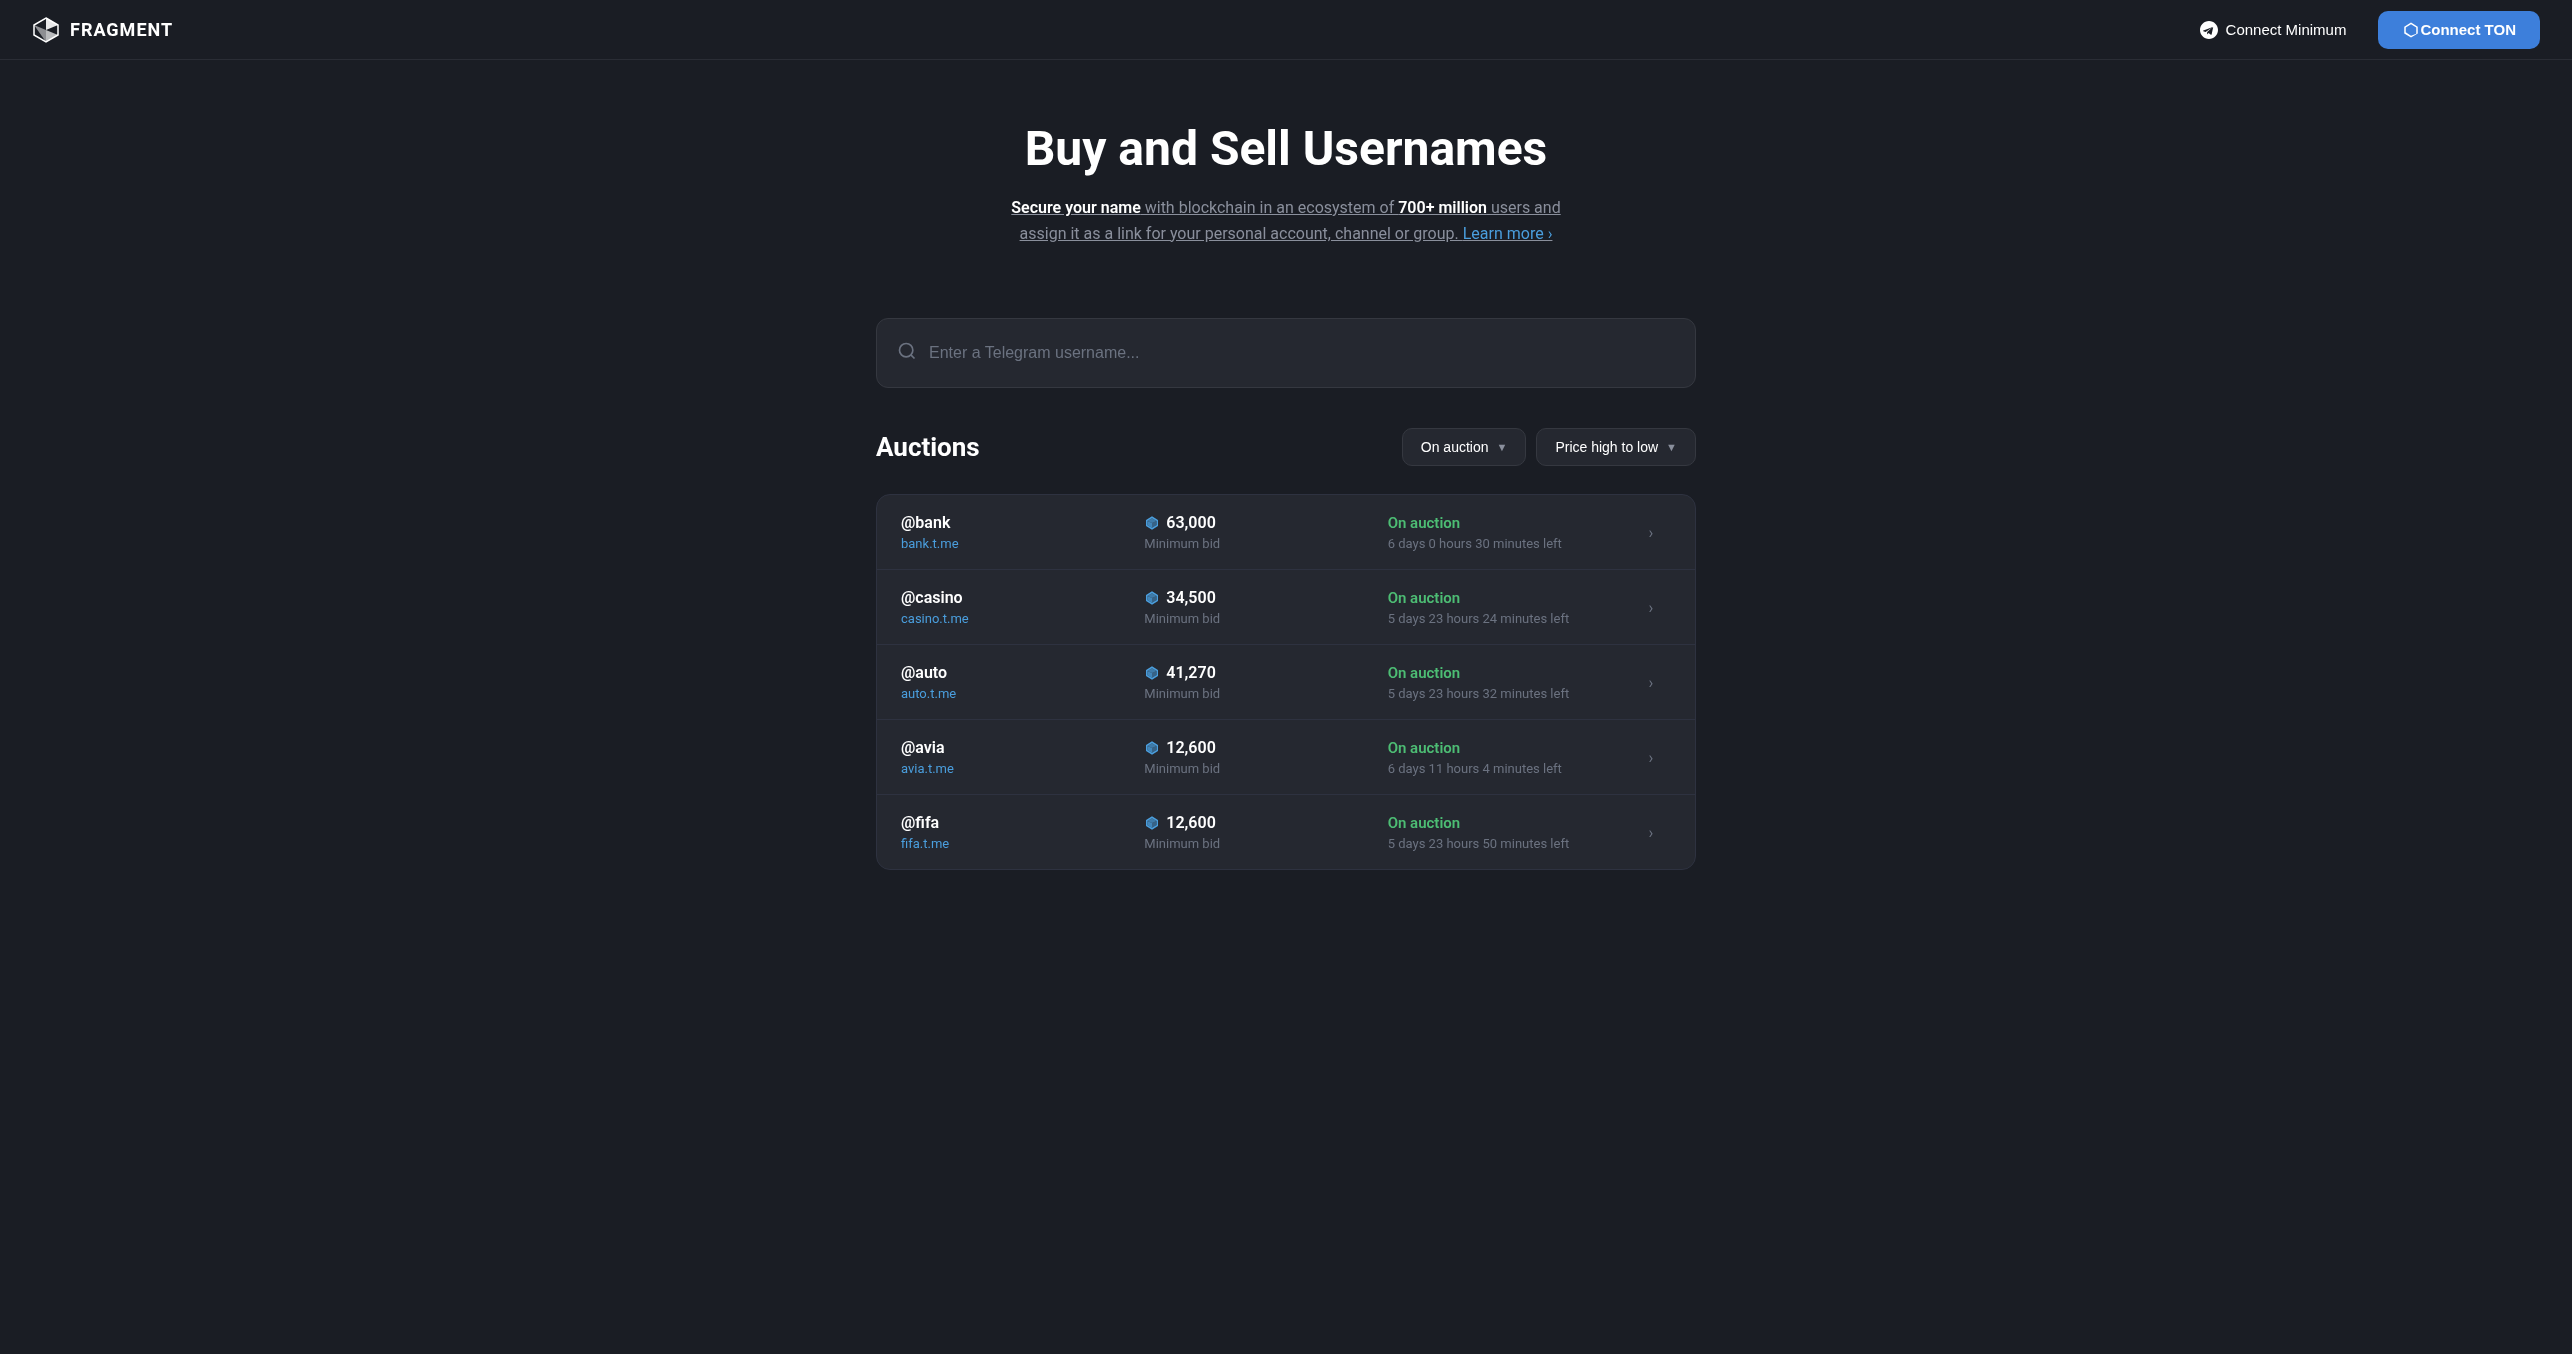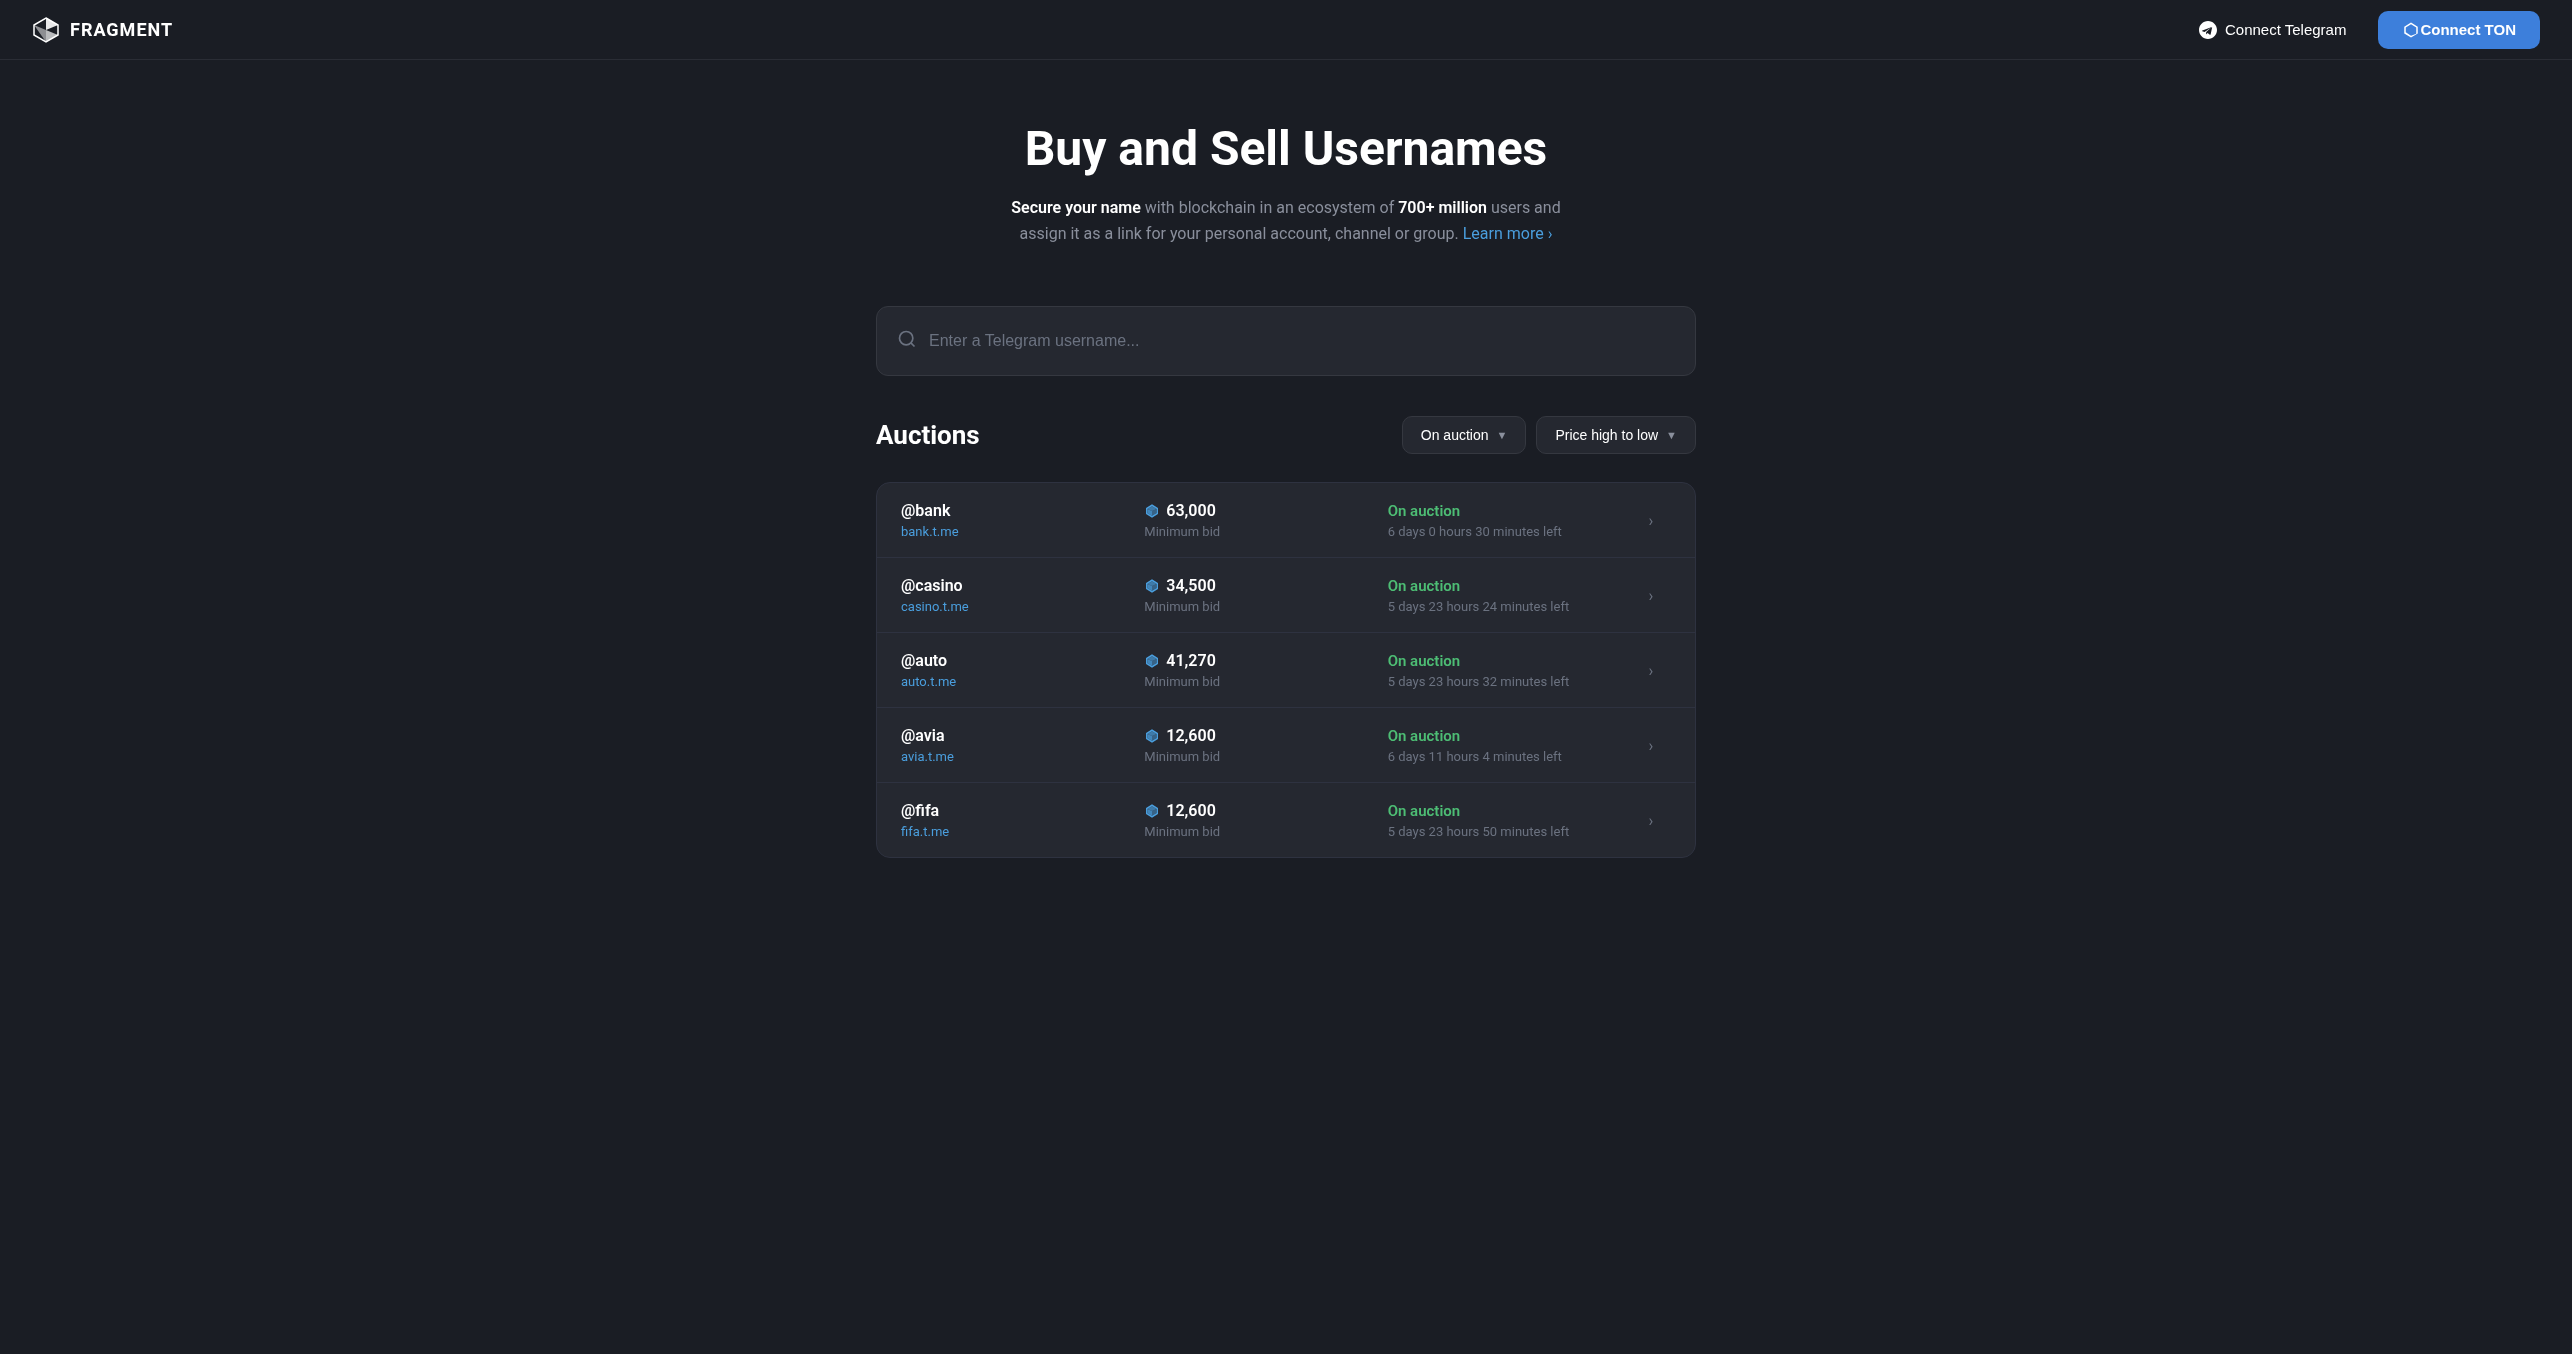--- a/index.html
+++ b/index.html
@@ -86,22 +86,23 @@
       font-size: 48px;
       font-weight: 700;
       color: #ffffff;
       margin-bottom: 18px;
     }
 
     .hero-subtitle {
       font-size: 16px;
       color: #8a8f9c;
       max-width: 600px;
-      margin: 0 auto 0;
+      margin: 0 auto 12px;
       line-height: 1.6;
+      text-decoration: underline;
     }
 
     .hero-subtitle strong {
       color: #ffffff;
       font-weight: 600;
     }
 
     .learn-more {
       color: #4a9edd;
       text-decoration: none;
@@ -301,21 +302,21 @@
       <polygon points="14,14 26,19 14,26" fill="#ffffff" opacity="0.7"></polygon>
     </svg>
     <span>FRAGMENT</span>
   </div>
 
   <div class="header-buttons">
     <button class="btn-connect-telegram">
       <svg width="18" height="18" viewBox="0 0 24 24" fill="currentColor">
         <path d="M12 0C5.373 0 0 5.373 0 12s5.373 12 12 12 12-5.373 12-12S18.627 0 12 0zm5.562 8.247l-2.02 9.523c-.15.666-.54.828-1.094.516l-3-2.21-1.447 1.394c-.16.16-.295.295-.605.295l.215-3.053 5.56-5.023c.242-.215-.052-.334-.373-.12L7.37 14.586l-2.95-.92c-.641-.2-.654-.641.134-.948l11.52-4.443c.535-.193 1.003.13.488.972z"></path>
       </svg>
-      <span>Connect Telegram</span>
+      <span>Connect Minimum</span>
     </button>
 
     <button class="btn-connect-ton">
       <svg width="18" height="18" viewBox="0 0 24 24" fill="currentColor">
         <path d="M12 2L3 7.5v9L12 22l9-5.5v-9L12 2zm0 2.3l7 4.27v8.46L12 19.7l-7-4.67V8.57L12 4.3z"></path>
       </svg>
       <span>Connect TON</span>
     </button>
   </div>
 </header>

